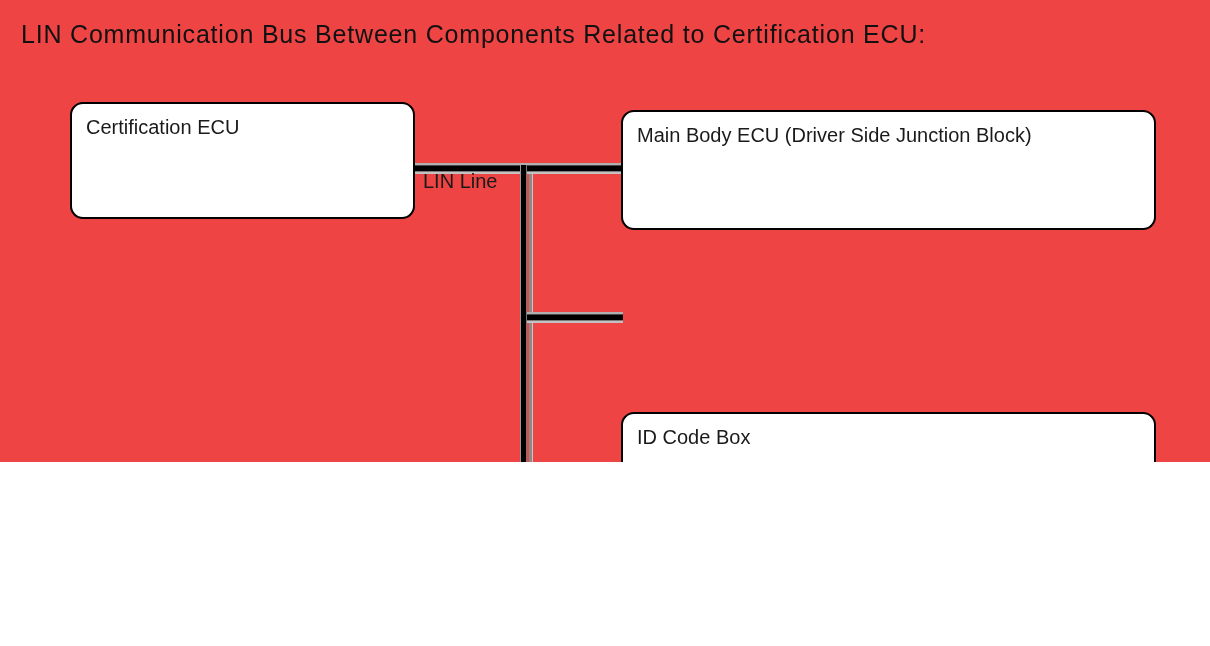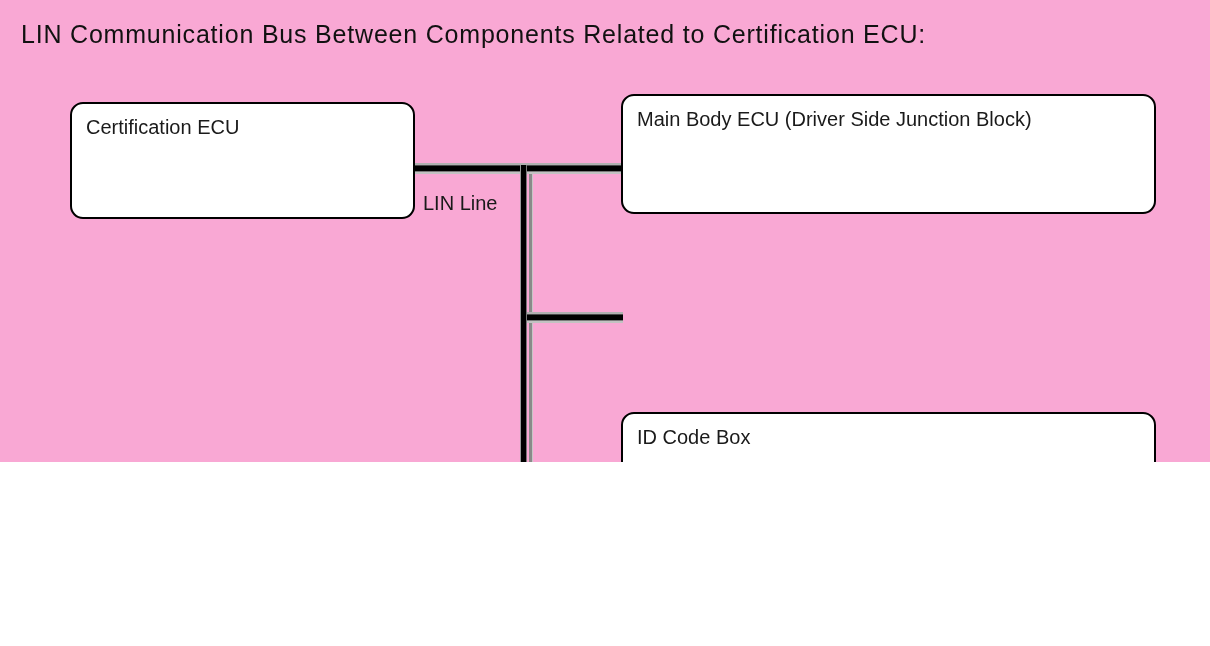--- a/index.html
+++ b/index.html
@@ -5,21 +5,21 @@
   html, body {
     margin: 0;
     padding: 0;
     background: #ffffff;
     font-family: "Liberation Sans", sans-serif;
   }
   #stage {
     position: relative;
     width: 1210px;
     height: 462px;
-    background: #f9a8d4;
+    background: #ef4444;
     overflow: hidden;
   }
   .title {
     position: absolute;
     left: 21px;
     top: 20px;
     font-size: 25px;
     letter-spacing: 0.8px;
     color: #111111;
     white-space: nowrap;
@@ -33,21 +33,21 @@
     z-index: 5;
   }
   .node .node-label {
     display: block;
     padding: 12px 10px 0 14px;
     font-size: 20px;
     color: #1a1a1a;
     white-space: nowrap;
   }
   #node-certification { left: 70px;  top: 102px; width: 345px; height: 117px; }
-  #node-mainbody      { left: 621px; top: 94px; width: 535px; height: 120px; }
+  #node-mainbody      { left: 621px; top: 110px; width: 535px; height: 120px; }
   #node-steeringlock  { left: 621px; top: 261px; width: 535px; height: 119px; }
   #node-idcodebox     { left: 621px; top: 412px; width: 535px; height: 119px; }
 
   
   .hline {
     position: absolute;
     height: 11px;
     background: linear-gradient(180deg,
       #b0b0b0 0px, #b0b0b0 2px,
       #4a4a4a 2px, #4a4a4a 3px,
@@ -75,21 +75,21 @@
     left: 529px; top: 174px;
     width: 4px; height: 297px;
     background: linear-gradient(90deg,
       #8a8a8a 0px, #8a8a8a 3px,
       #c6c6c6 3px, #c6c6c6 4px);
     z-index: 1;
   }
   .bus-label {
     position: absolute;
     left: 423px;
-    top: 192px;
+    top: 170px;
     font-size: 20px;
     color: #1a1a1a;
     white-space: nowrap;
     z-index: 6;
   }
 </style>
 </head>
 <body>
 
 <div id="stage">

